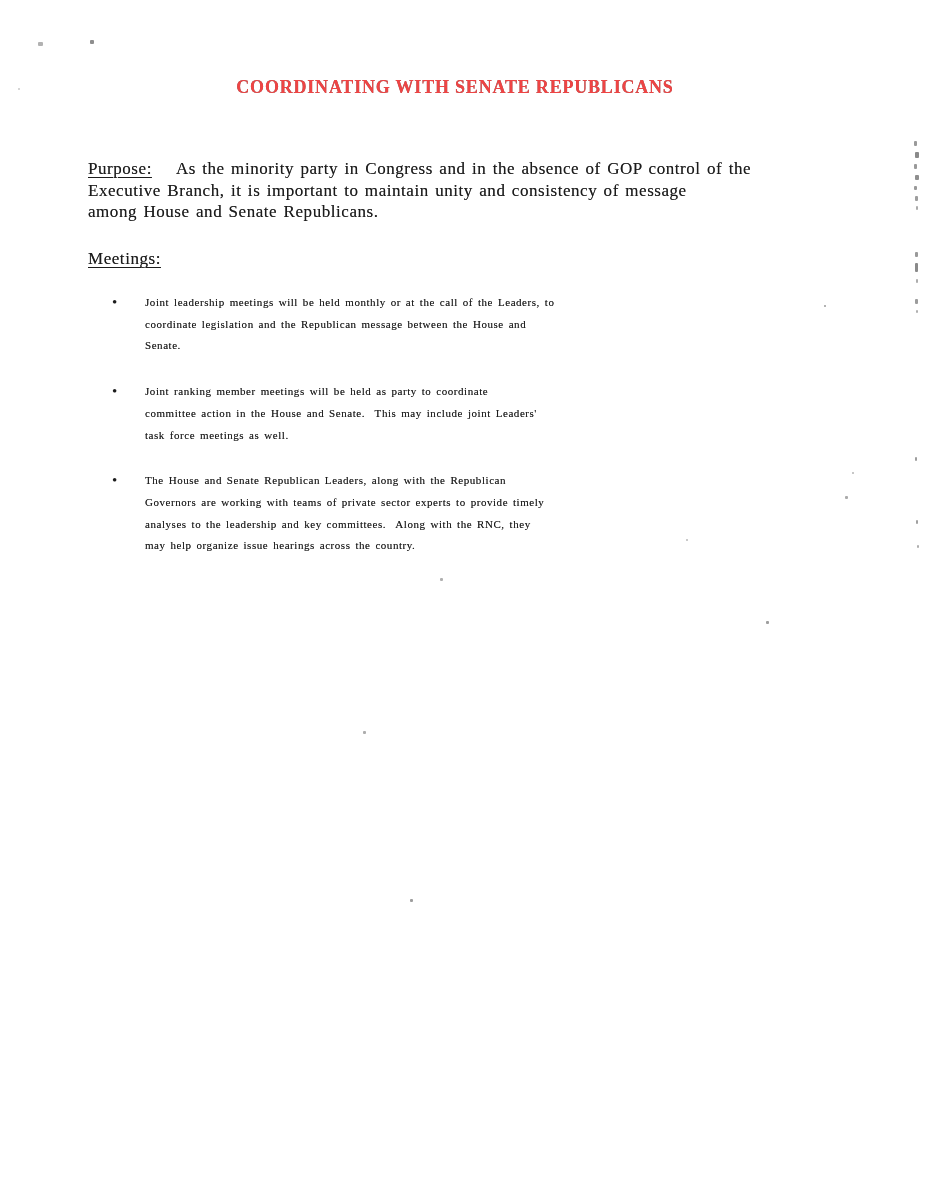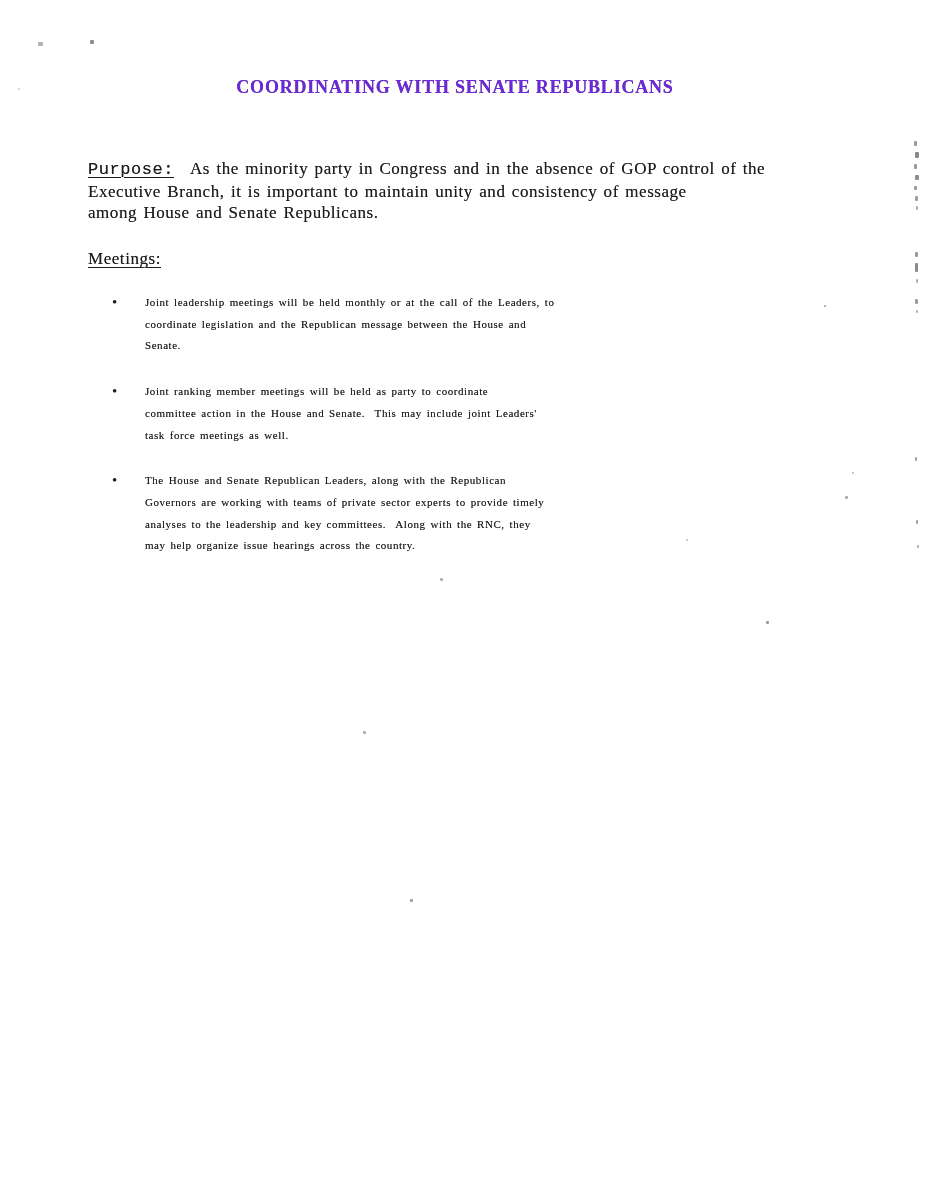--- a/index.html
+++ b/index.html
@@ -18,40 +18,40 @@
   }
   .doc-title {
     position: absolute;
     top: 77px;
     left: 0;
     width: 910px;
     text-align: center;
     font-size: 18px;
     font-weight: 700;
     letter-spacing: 0.8px;
-    color: #6d28d9;
+    color: #ef4444;
     text-shadow: 0 0 0.6px rgba(25,25,25,0.65);
   }
   .para {
     position: absolute;
     left: 88px;
     width: 772px;
     font-size: 17px;
     line-height: 21.7px;
     letter-spacing: 0.55px;
     word-spacing: 1.6px;
     text-shadow: 0 0 0.6px rgba(25,25,25,0.6);
   }
   .purpose-para { top: 141px; }
   .section-label {
     text-decoration: underline;
     text-underline-offset: 2.5px;
     text-decoration-thickness: 1px;
   }
-  .purpose-label { margin-right: 16px; font-family: Liberation Mono, monospace; }
+  .purpose-label { margin-right: 24px; }
   .pre { white-space: pre-wrap; }
   .meetings-heading {
     position: absolute;
     top: 249px;
     left: 88px;
     font-size: 17px;
     letter-spacing: 0.55px;
     text-shadow: 0 0 0.6px rgba(25,25,25,0.6);
     text-align: center;
   }

